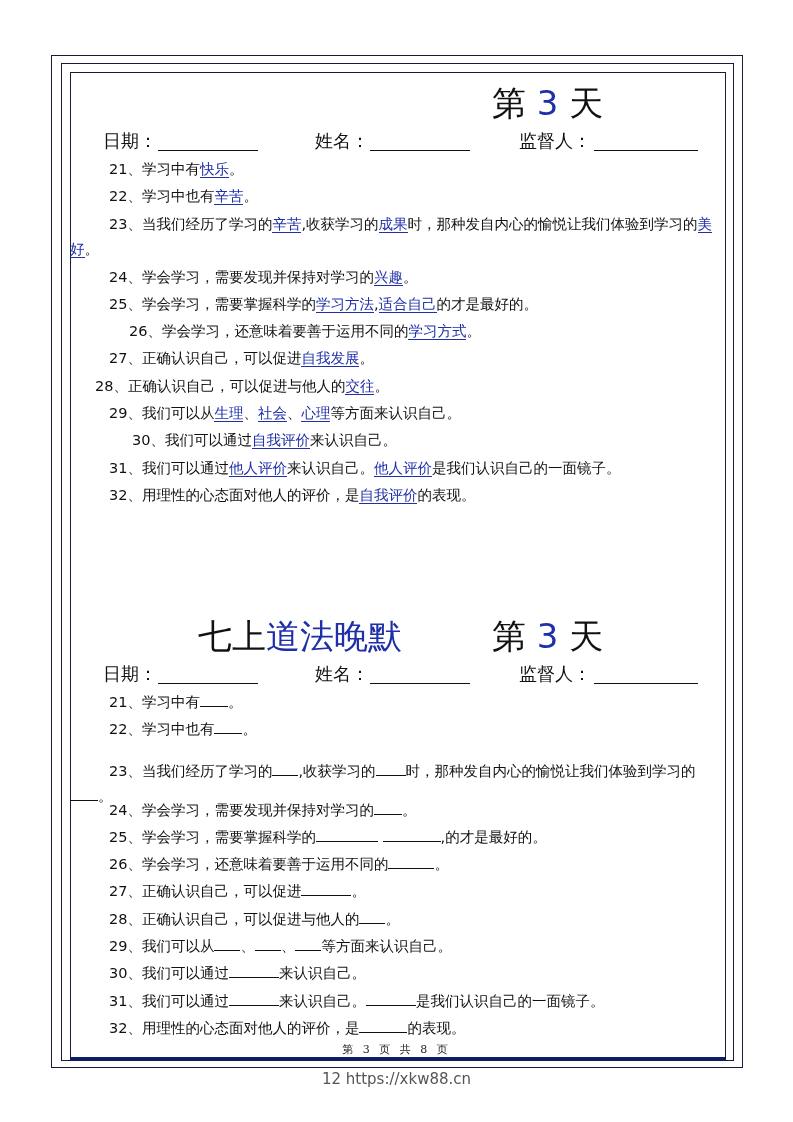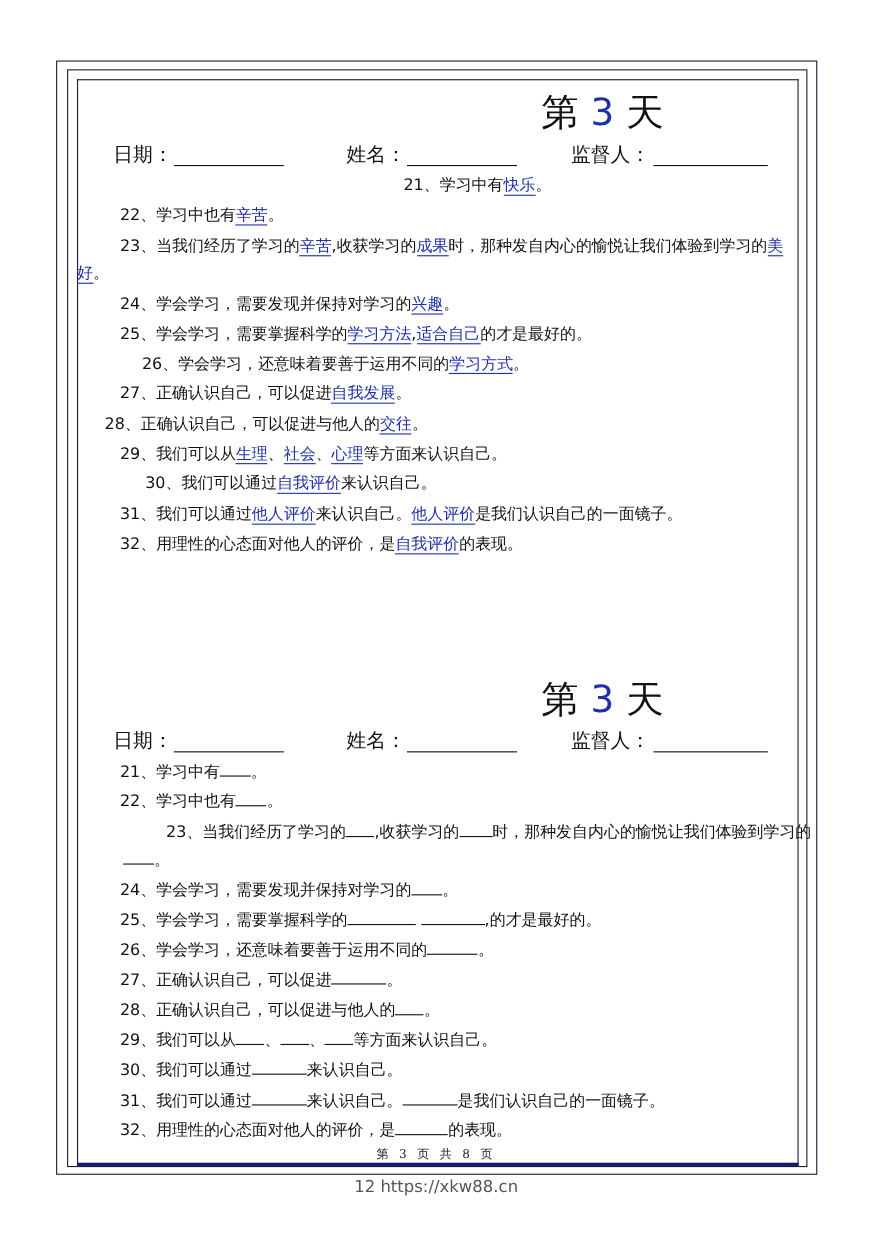--- a/index.html
+++ b/index.html
@@ -39,49 +39,50 @@
   </div>
   <div class="info" style="top:57px;">
     <span class="lab" style="left:33px;">日期：</span>
     <span class="line" style="left:88px;width:100px;"></span>
     <span class="lab" style="left:245px;">姓名：</span>
     <span class="line" style="left:300px;width:100px;"></span>
     <span class="lab" style="left:449px;">监督人：</span>
     <span class="line" style="left:524px;width:104px;"></span>
   </div>
   <div id="morning-items">
-      <div class="item" style="top: 84px; padding-left: 39px; text-align: center;"><span class="num">21、</span><span>学习中有</span><span class="ans">快乐</span><span>。</span></div>
+      <div class="item" style="top: 84px; padding-left: 39px;"><span class="num">21、</span><span>学习中有</span><span class="ans">快乐</span><span>。</span></div>
       <div class="item" style="top: 111px; padding-left: 39px;"><span class="num">22、</span><span>学习中也有</span><span class="ans">辛苦</span><span>。</span></div>
       <div class="item wrap" style="top: 140px;"><span class="num">23、</span><span>当我们经历了学习的</span><span class="ans">辛苦</span><span>,收获学习的</span><span class="ans">成果</span><span>时，那种发自内心的愉悦让我们体验到学习的</span><span class="ans">美好</span><span>。</span></div>
       <div class="item" style="top: 192px; padding-left: 39px;"><span class="num">24、</span><span>学会学习，需要发现并保持对学习的</span><span class="ans">兴趣</span><span>。</span></div>
       <div class="item" style="top: 219px; padding-left: 39px;"><span class="num">25、</span><span>学会学习，需要掌握科学的</span><span class="ans">学习方法</span><span>,</span><span class="ans">适合自己</span><span>的才是最好的。</span></div>
       <div class="item" style="top: 246px; padding-left: 59px;"><span class="num">26、</span><span>学会学习，还意味着要善于运用不同的</span><span class="ans">学习方式</span><span>。</span></div>
       <div class="item" style="top: 273px; padding-left: 39px;"><span class="num">27、</span><span>正确认识自己，可以促进</span><span class="ans">自我发展</span><span>。</span></div>
       <div class="item" style="top: 301px; padding-left: 25px;"><span class="num">28、</span><span>正确认识自己，可以促进与他人的</span><span class="ans">交往</span><span>。</span></div>
       <div class="item" style="top: 328px; padding-left: 39px;"><span class="num">29、</span><span>我们可以从</span><span class="ans">生理</span><span>、</span><span class="ans">社会</span><span>、</span><span class="ans">心理</span><span>等方面来认识自己。</span></div>
       <div class="item" style="top: 355px; padding-left: 62px;"><span class="num">30、</span><span>我们可以通过</span><span class="ans">自我评价</span><span>来认识自己。</span></div>
       <div class="item" style="top: 383px; padding-left: 39px;"><span class="num">31、</span><span>我们可以通过</span><span class="ans">他人评价</span><span>来认识自己。</span><span class="ans">他人评价</span><span>是我们认识自己的一面镜子。</span></div>
       <div class="item" style="top: 410px; padding-left: 39px;"><span class="num">32、</span><span>用理性的心态面对他人的评价，是</span><span class="ans">自我评价</span><span>的表现。</span></div>
     </div>
 
   <div class="title" style="top:539px;">
+    <span class="t-main"><span>七上</span><span class="blue">道法晚默</span></span>
     <span class="t-day"><span>第</span> <span class="blue">3</span> <span>天</span></span>
   </div>
   <div class="info" style="top:590px;">
     <span class="lab" style="left:33px;">日期：</span>
     <span class="line" style="left:88px;width:100px;"></span>
     <span class="lab" style="left:245px;">姓名：</span>
     <span class="line" style="left:300px;width:100px;"></span>
     <span class="lab" style="left:449px;">监督人：</span>
     <span class="line" style="left:524px;width:104px;"></span>
   </div>
   <div id="evening-items">
       <div class="item" style="top: 617px; padding-left: 39px;"><span class="num">21、</span><span>学习中有</span><span class="blank" style="width: 28px;"></span><span>。</span></div>
       <div class="item" style="top: 644px; padding-left: 39px;"><span class="num">22、</span><span>学习中也有</span><span class="blank" style="width: 28px;"></span><span>。</span></div>
-      <div class="item wrap" style="top: 673px; margin-left: 42px;"><span class="num">23、</span><span>当我们经历了学习的</span><span class="blank" style="width: 26px;"></span><span>,收获学习的</span><span class="blank" style="width: 30px;"></span><span>时，那种发自内心的愉悦让我们体验到学习的</span><span class="blank" style="width: 28px;"></span><span>。</span></div>
+      <div class="item wrap" style="top: 687px;"><span class="num">23、</span><span>当我们经历了学习的</span><span class="blank" style="width: 26px;"></span><span>,收获学习的</span><span class="blank" style="width: 30px;"></span><span>时，那种发自内心的愉悦让我们体验到学习的</span><span class="blank" style="width: 28px;"></span><span>。</span></div>
       <div class="item" style="top: 725px; padding-left: 39px;"><span class="num">24、</span><span>学会学习，需要发现并保持对学习的</span><span class="blank" style="width: 28px;"></span><span>。</span></div>
       <div class="item" style="top: 752px; padding-left: 39px;"><span class="num">25、</span><span>学会学习，需要掌握科学的</span><span class="blank" style="width: 62px;"></span><span> </span><span class="blank" style="width: 58px;"></span><span>,的才是最好的。</span></div>
       <div class="item" style="top: 779px; padding-left: 39px;"><span class="num">26、</span><span>学会学习，还意味着要善于运用不同的</span><span class="blank" style="width: 46px;"></span><span>。</span></div>
       <div class="item" style="top: 806px; padding-left: 39px;"><span class="num">27、</span><span>正确认识自己，可以促进</span><span class="blank" style="width: 50px;"></span><span>。</span></div>
       <div class="item" style="top: 834px; padding-left: 39px;"><span class="num">28、</span><span>正确认识自己，可以促进与他人的</span><span class="blank" style="width: 26px;"></span><span>。</span></div>
       <div class="item" style="top: 861px; padding-left: 39px;"><span class="num">29、</span><span>我们可以从</span><span class="blank" style="width: 26px;"></span><span>、</span><span class="blank" style="width: 26px;"></span><span>、</span><span class="blank" style="width: 26px;"></span><span>等方面来认识自己。</span></div>
       <div class="item" style="top: 888px; padding-left: 39px;"><span class="num">30、</span><span>我们可以通过</span><span class="blank" style="width: 50px;"></span><span>来认识自己。</span></div>
       <div class="item" style="top: 916px; padding-left: 39px;"><span class="num">31、</span><span>我们可以通过</span><span class="blank" style="width: 50px;"></span><span>来认识自己。</span><span class="blank" style="width: 50px;"></span><span>是我们认识自己的一面镜子。</span></div>
       <div class="item" style="top: 943px; padding-left: 39px;"><span class="num">32、</span><span>用理性的心态面对他人的评价，是</span><span class="blank" style="width: 48px;"></span><span>的表现。</span></div>
     </div>

